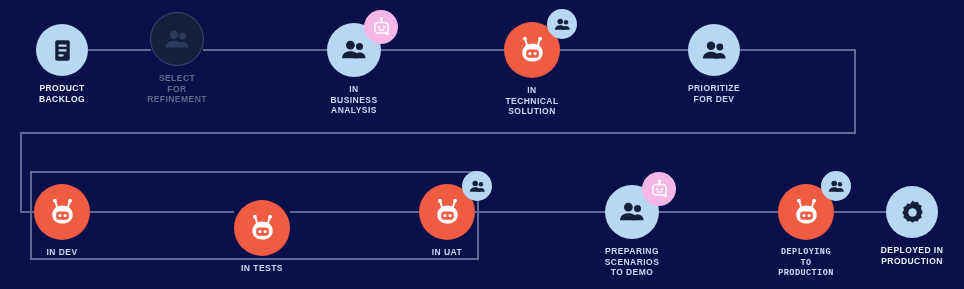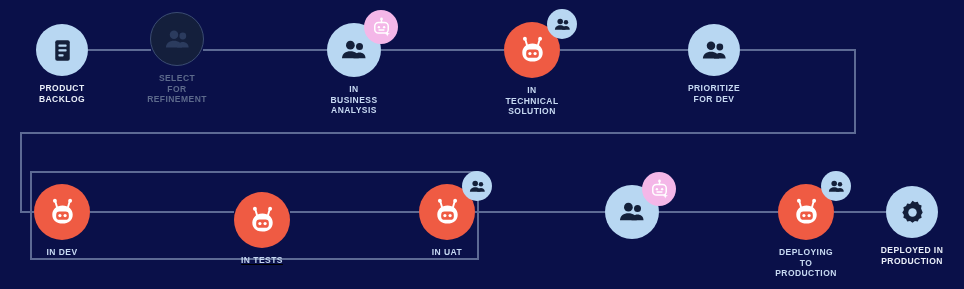--- a/index.html
+++ b/index.html
@@ -166,21 +166,21 @@
       <circle cx="6.1" cy="2.9" r="1.5" fill="#ffffff"></circle>
       <circle cx="17.9" cy="2.9" r="1.5" fill="#ffffff"></circle>
       <path d="M12 6.6c4.6 0 7.9 3 7.9 7.2 0 4.2-3.3 6.8-7.9 6.8s-7.9-2.6-7.9-6.8c0-4.2 3.3-7.2 7.9-7.2z" fill="#ffffff"></path>
       <rect x="7.1" y="11.3" width="9.8" height="6.4" rx="2.6" fill="#ef5b43"></rect>
       <circle cx="10" cy="14.4" r="1.25" fill="#ffffff"></circle>
       <circle cx="14" cy="14.4" r="1.25" fill="#ffffff"></circle>
     </svg>
         </div>
         <div class="label" style="color: rgb(199, 217, 242);">IN DEV</div>
       </div>
-      <div class="node" style="left: 262px; top: 192px; width: 130px; margin-left: 0px; text-decoration: underline;">
+      <div class="node" style="left: 262px; top: 200px; width: 130px; margin-left: 0px;">
         <div class="disc" style="width: 56px; height: 56px; background: rgb(239, 91, 67);">
           <svg width="31" height="31" viewBox="0 0 24 24">
       <g fill="none" stroke="#ffffff" stroke-width="1.5" stroke-linecap="round">
         <line x1="6.4" y1="3.3" x2="7.9" y2="8.3"></line>
         <line x1="17.6" y1="3.3" x2="16.1" y2="8.3"></line>
       </g>
       <circle cx="6.1" cy="2.9" r="1.5" fill="#ffffff"></circle>
       <circle cx="17.9" cy="2.9" r="1.5" fill="#ffffff"></circle>
       <path d="M12 6.6c4.6 0 7.9 3 7.9 7.2 0 4.2-3.3 6.8-7.9 6.8s-7.9-2.6-7.9-6.8c0-4.2 3.3-7.2 7.9-7.2z" fill="#ffffff"></path>
       <rect x="7.1" y="11.3" width="9.8" height="6.4" rx="2.6" fill="#ef5b43"></rect>
@@ -230,22 +230,25 @@
         <line x1="12" y1="2.6" x2="12" y2="6.2"></line>
       </g>
       <circle cx="12" cy="2.2" r="1.5" fill="#ffffff"></circle>
       <circle cx="9" cy="11.6" r="1.35" fill="#ffffff"></circle>
       <circle cx="15" cy="11.6" r="1.35" fill="#ffffff"></circle>
       <path d="M9.2 14.8h5.6" stroke="#ffffff" stroke-width="1.6" stroke-linecap="round" fill="none"></path>
       <path d="M18.6 16.1l.85 2.2 2.2.85-2.2.85-.85 2.2-.85-2.2-2.2-.85 2.2-.85z" fill="#ffffff"></path>
     </svg>
           </div>
         </div>
-      </div>
-      <div class="node" style="left: 806px; top: 184px; width: 130px; margin-left: 0px;">
+        <div class="label" style="color: rgb(199, 217, 242);">PREPARING
+SCENARIOS
+TO DEMO</div>
+      </div>
+      <div class="node" style="left: 806px; top: 184px; width: 130px; margin-left: 0px; font-family: Liberation Mono, monospace;">
         <div class="disc" style="width: 56px; height: 56px; background: rgb(239, 91, 67);">
           <svg width="31" height="31" viewBox="0 0 24 24">
       <g fill="none" stroke="#ffffff" stroke-width="1.5" stroke-linecap="round">
         <line x1="6.4" y1="3.3" x2="7.9" y2="8.3"></line>
         <line x1="17.6" y1="3.3" x2="16.1" y2="8.3"></line>
       </g>
       <circle cx="6.1" cy="2.9" r="1.5" fill="#ffffff"></circle>
       <circle cx="17.9" cy="2.9" r="1.5" fill="#ffffff"></circle>
       <path d="M12 6.6c4.6 0 7.9 3 7.9 7.2 0 4.2-3.3 6.8-7.9 6.8s-7.9-2.6-7.9-6.8c0-4.2 3.3-7.2 7.9-7.2z" fill="#ffffff"></path>
       <rect x="7.1" y="11.3" width="9.8" height="6.4" rx="2.6" fill="#ef5b43"></rect>

